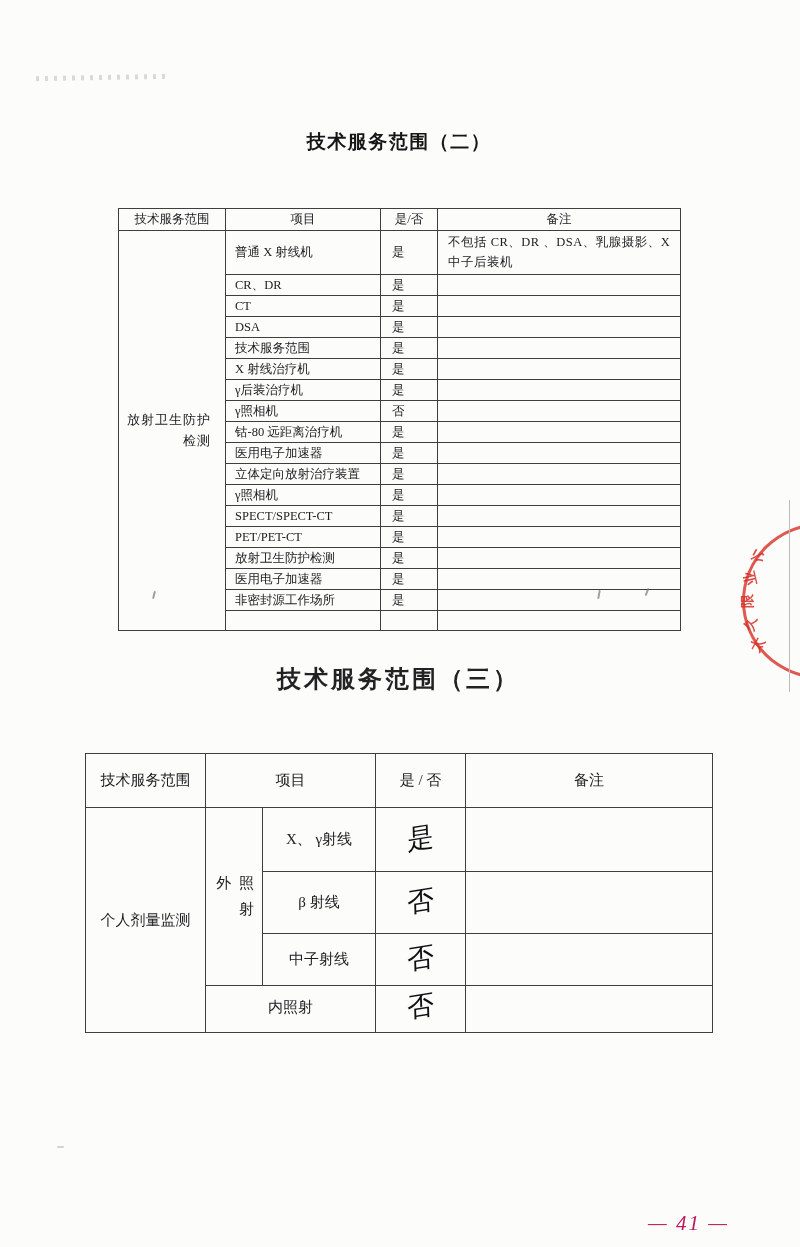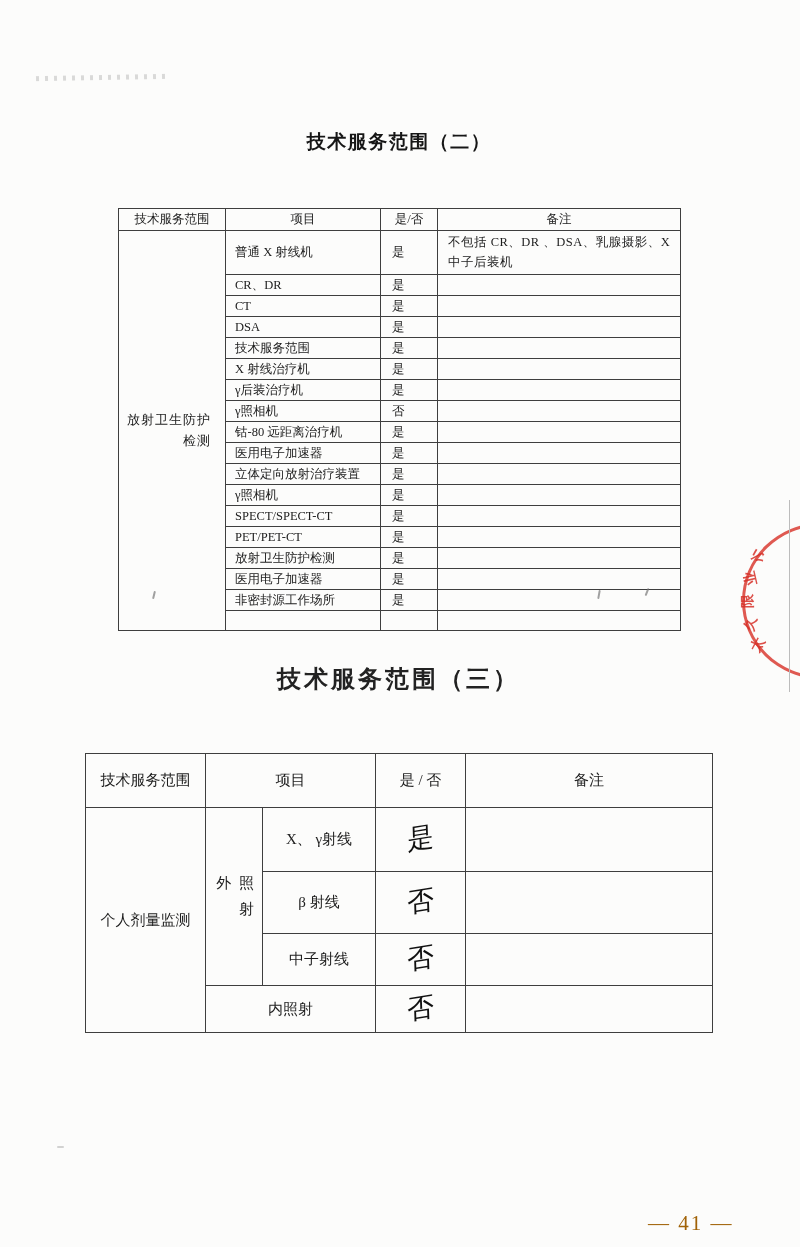--- a/index.html
+++ b/index.html
@@ -36,31 +36,31 @@
   .t2 td.yn { padding-left:11px; }
   .t2 td.rm { padding:2px 6px 2px 10px; line-height:1.55; letter-spacing:0.5px; }
 
   
   .t3 { left:85px; top:711px; width:627px; font-size:15px; }
   .t3 td { text-align:center; padding:0 4px; line-height:1.5; }
   .t3 tr.hdr { height:54px; }
   .t3 tr.r1 { height:64px; }
   .t3 tr.r2 { height:62px; }
   .t3 tr.r3 { height:52px; }
-  .t3 tr.r4 { height:47px; }
+  .t3 tr.r4 { height:47px;font-family:Liberation Mono, monospace; }
   .t3 td.ext-cell { line-height:1.7; letter-spacing:2px; padding:0 6px;text-align:right; }
   .hw {
     display:inline-block; font-size:27px; line-height:1;
     transform:rotate(-9deg) skewX(-7deg); font-weight:500; color:#111;
   }
 
   
   .page-num {
     position:absolute; left:648px; top:1211px; width:120px;
-    font-size:21px; letter-spacing:2px; color:#a16207;
+    font-size:21px; letter-spacing:2px; color:#be185d;font-style:italic;
   }
 
   
   .seal-arc {
     position:absolute; left:742px; top:523px; width:152px; height:150px;
     border:3.5px solid rgba(216,52,43,0.82); border-radius:50%;
   }
   .seal-glyph {
     position:absolute; font-size:14px; color:rgba(214,48,40,0.85);
     font-weight:700; line-height:1;

